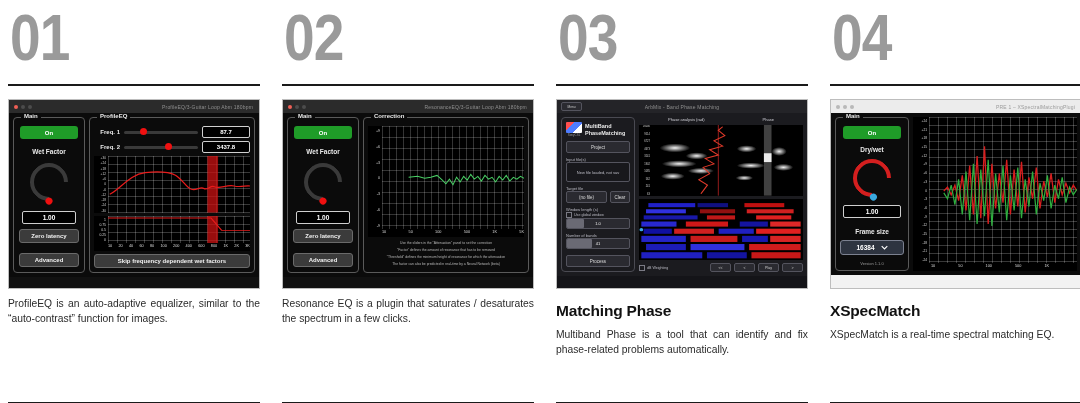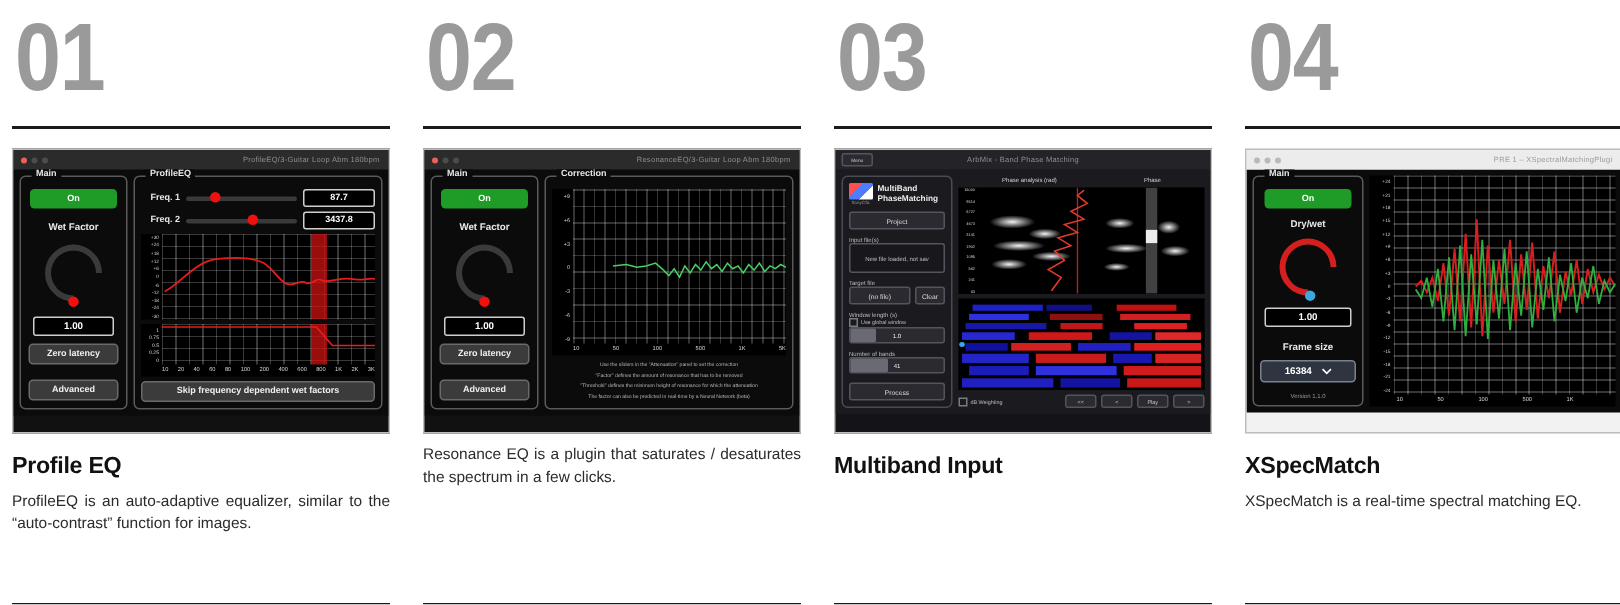--- a/index.html
+++ b/index.html
@@ -305,21 +305,20 @@
                 <span>2K</span>
                 <span>3K</span>
               </div>
             </div>
 
             <div class="wide-btn">Skip frequency dependent wet factors</div>
           </div>
         </div>
       </div>
 
-      <div class="card-title">Profile EQ</div>
       <div class="card-desc">ProfileEQ is an auto-adaptive equalizer, similar to the “auto-contrast” function for images.</div>
       <div class="rule-bot"></div>
     </div>
 
     <div class="card">
       <div class="card-num">02</div>
       <div class="rule-top"></div>
 
       <div class="shot">
         <div class="titlebar">
@@ -534,21 +533,22 @@
                 <div class="mb-fbtn">&lt;&lt;</div>
                 <div class="mb-fbtn">&lt;</div>
                 <div class="mb-fbtn">Play</div>
                 <div class="mb-fbtn">&gt;</div>
               </div>
             </div>
           </div>
         </div>
       </div>
 
-      <div class="card-title">Multiband Input</div>
+      <div class="card-title">Matching Phase</div>
+      <div class="card-desc">Multiband Phase is a tool that can identify and fix phase-related problems automatically.</div>
       <div class="rule-bot"></div>
     </div>
 
     <div class="card">
       <div class="card-num">04</div>
       <div class="rule-top"></div>
 
       <div class="shot" style="background:#f2f2f2">
         <div class="titlebar" style="background:#ececec">
           <div class="tl-dots">

